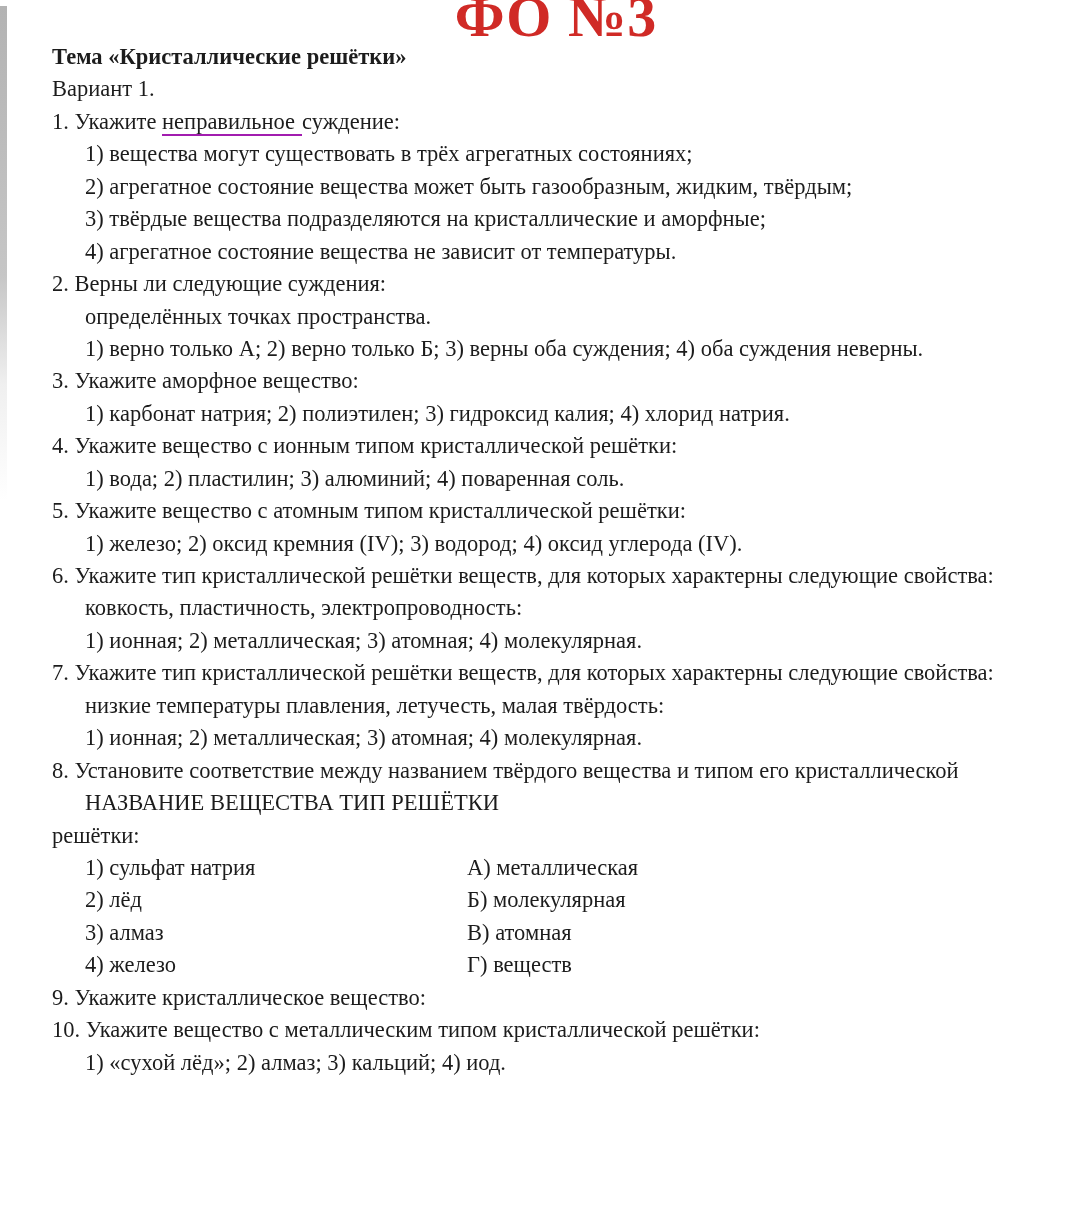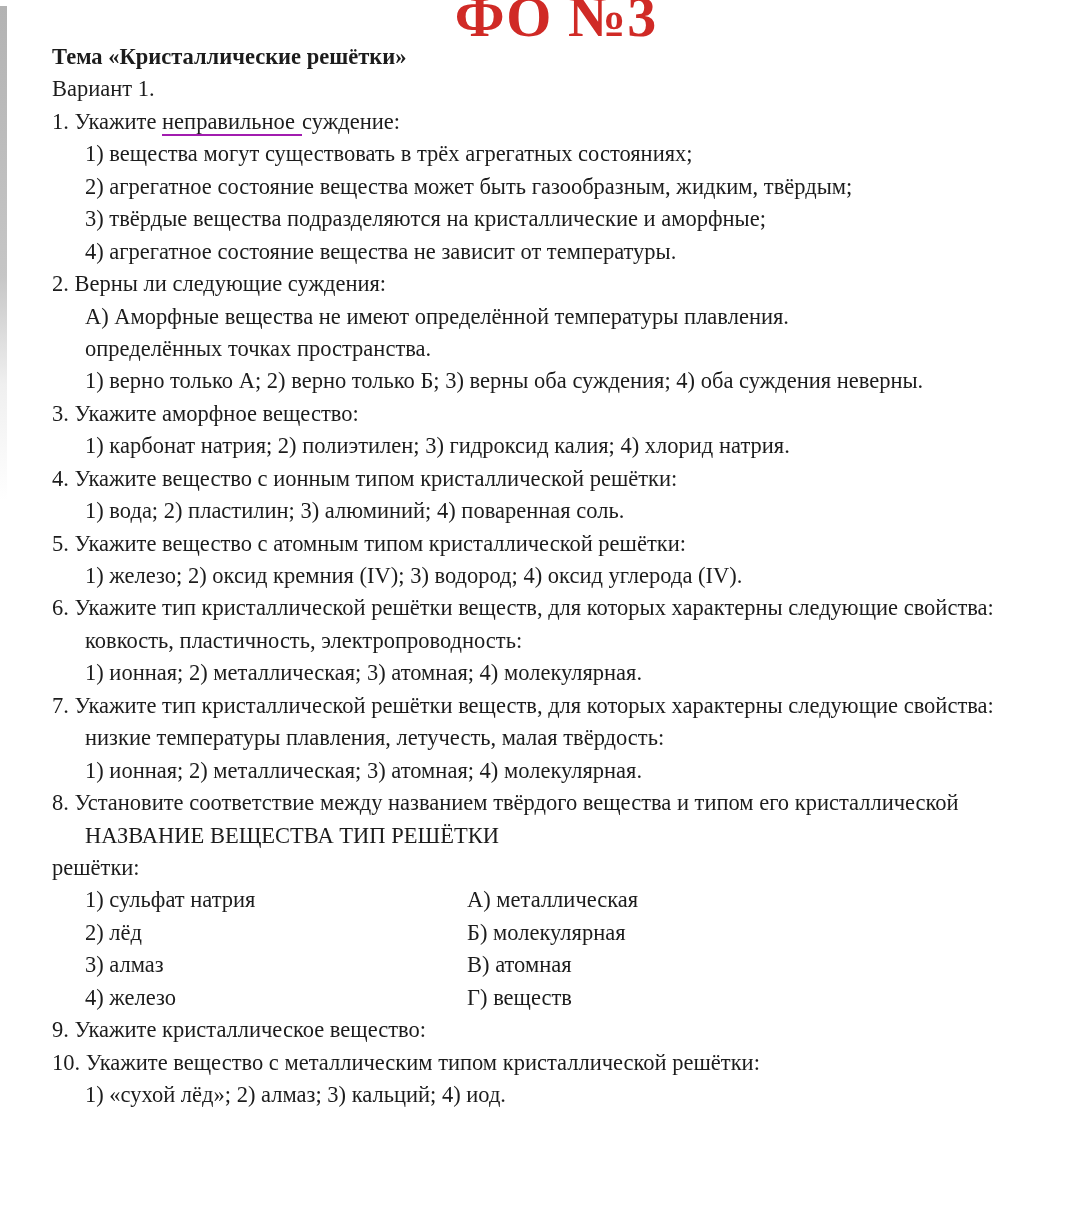--- a/index.html
+++ b/index.html
@@ -48,21 +48,20 @@
 
   <div class="line">Вариант 1.</div>
 
   <div class="line"><span>1. Укажите </span><span class="u">неправильное</span><span>суждение:</span></div>
   <div class="line indent">1) вещества могут существовать в трёх агрегатных состояниях;</div>
   <div class="line indent">2) агрегатное состояние вещества может быть газообразным, жидким, твёрдым;</div>
   <div class="line indent">3) твёрдые вещества подразделяются на кристаллические и аморфные;</div>
   <div class="line indent">4) агрегатное состояние вещества не зависит от температуры.</div>
 
   <div class="line">2. Верны ли следующие суждения:</div>
-  <div class="line indent">А) Аморфные вещества не имеют определённой температуры плавления.</div>
   <div class="line indent">определённых точках пространства.</div>
   <div class="line indent">1) верно только А; 2) верно только Б; 3) верны оба суждения; 4) оба суждения неверны.</div>
 
   <div class="line">3. Укажите аморфное вещество:</div>
   <div class="line indent">1) карбонат натрия; 2) полиэтилен; 3) гидроксид калия; 4) хлорид натрия.</div>
 
   <div class="line">4. Укажите вещество с ионным типом кристаллической решётки:</div>
   <div class="line indent">1) вода; 2) пластилин; 3) алюминий; 4) поваренная соль.</div>
 
   <div class="line">5. Укажите вещество с атомным типом кристаллической решётки:</div>

